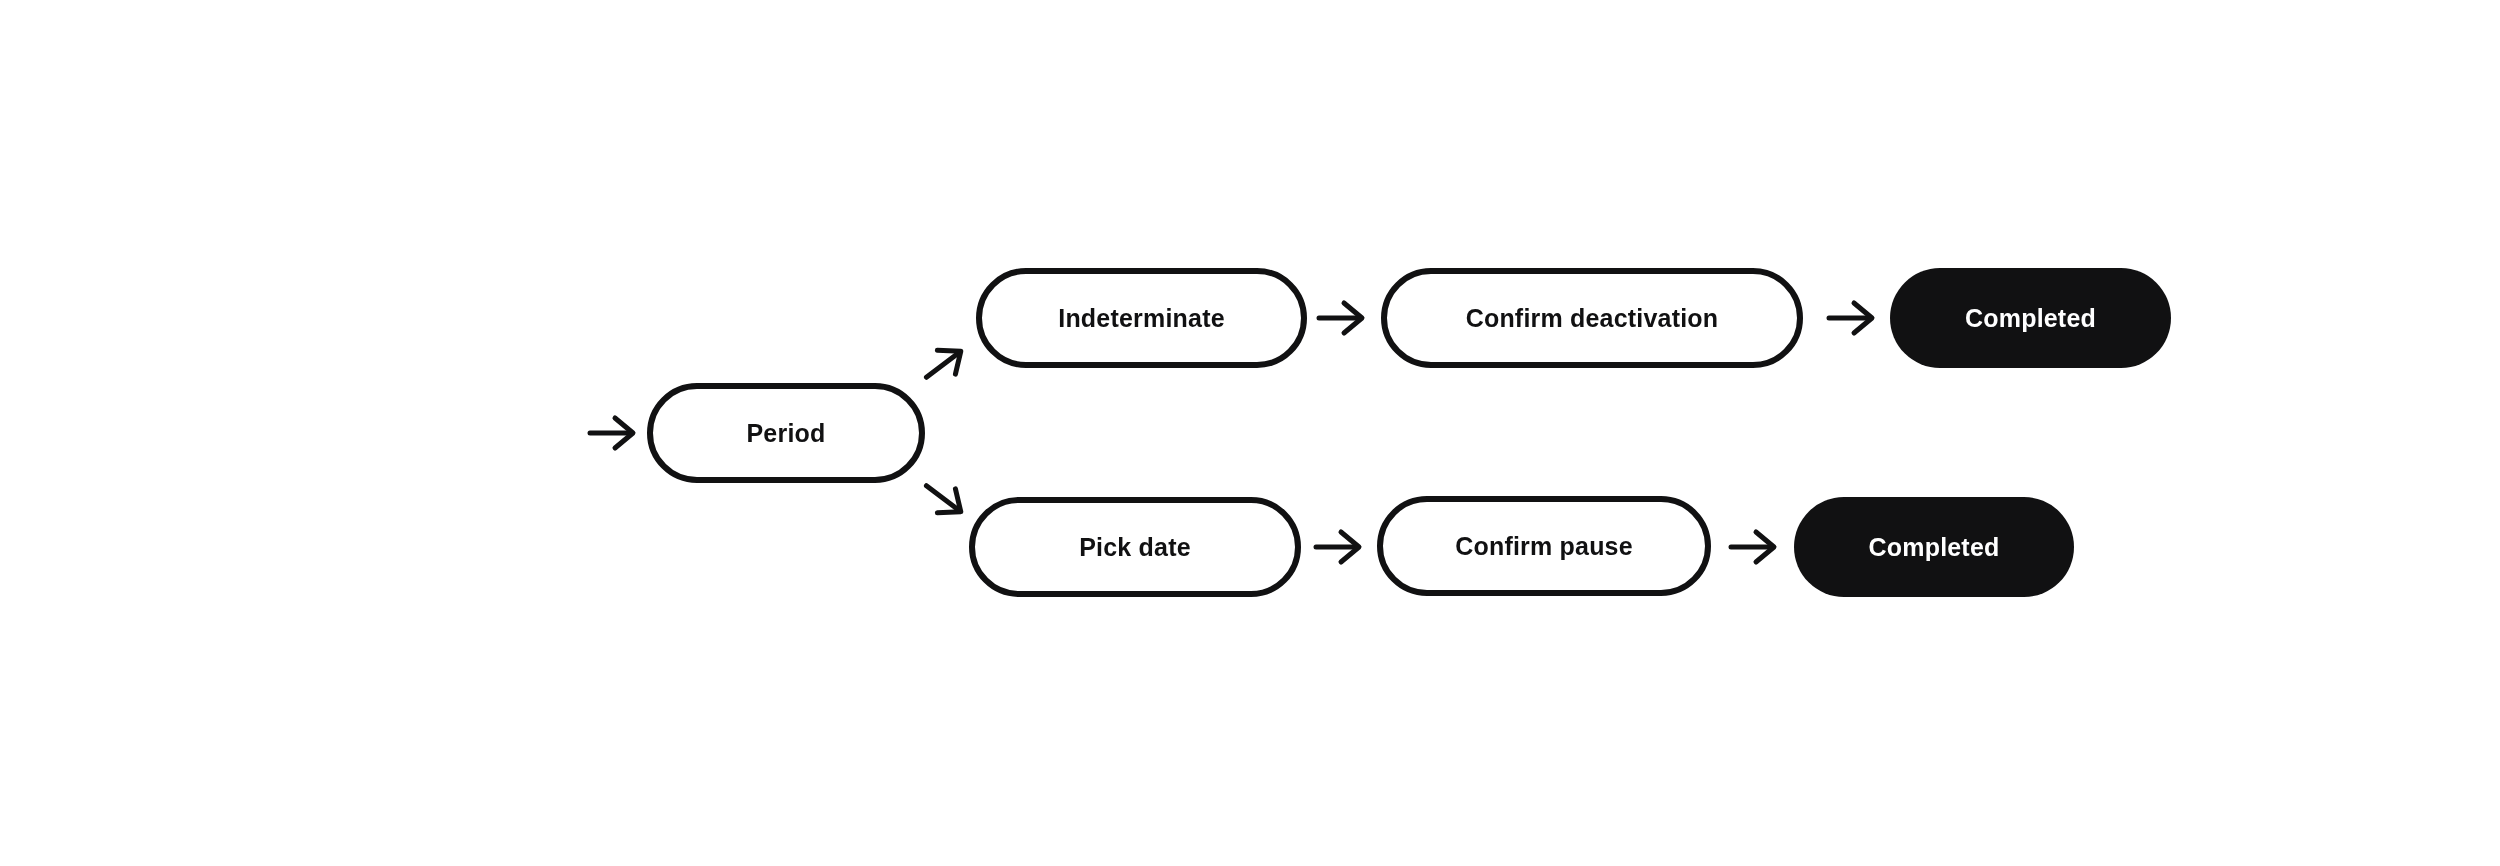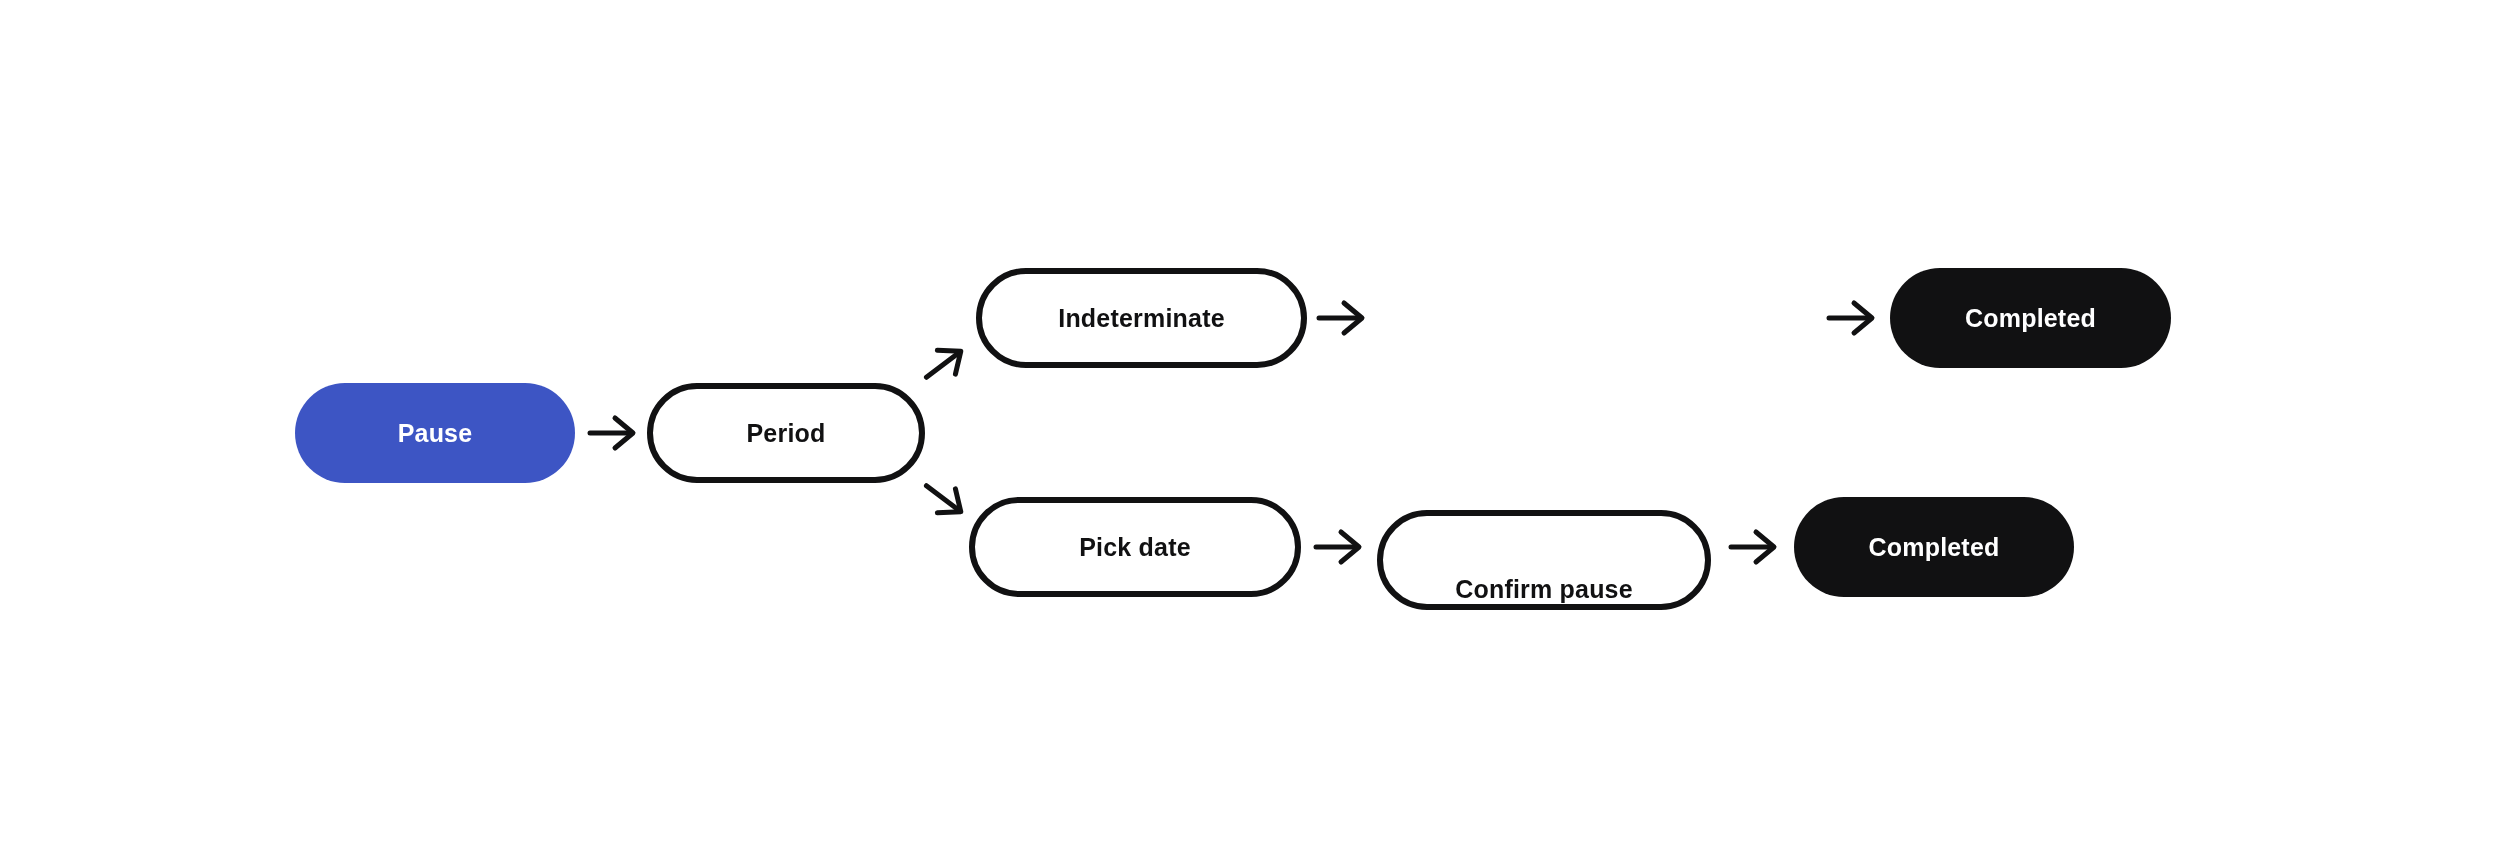--- a/index.html
+++ b/index.html
@@ -43,21 +43,21 @@
     background: var(--color-dark);
     color: var(--color-text-light);
   }
   
   #node-pause                { left: 295px;  top: 383px; width: 280px; }
   #node-period               { left: 647px;  top: 383px; width: 278px; align-items: center; }
   #node-indeterminate        { left: 976px;  top: 268px; width: 331px; }
   #node-confirm-deactivation { left: 1381px; top: 268px; width: 422px; }
   #node-completed-top        { left: 1890px; top: 268px; width: 281px; }
   #node-pick-date            { left: 969px;  top: 497px; width: 332px; }
-  #node-confirm-pause        { left: 1377px; top: 510px; width: 334px; align-items: flex-end; }
+  #node-confirm-pause        { left: 1377px; top: 496px; width: 334px; }
   #node-completed-bottom     { left: 1794px; top: 497px; width: 280px; }
   
   .arrow {
     position: absolute;
     width: 50px;
     height: 38px;
     color: var(--color-dark);
   }
   .arrow path {
     fill: none;
@@ -72,23 +72,20 @@
   #arrow-indet-confirm        { left: 1316px; top: 299px; }
   #arrow-confirm-completed    { left: 1826px; top: 299px; }
   #arrow-pick-confirm         { left: 1313px; top: 528px; }
   #arrow-confirmp-completed   { left: 1728px; top: 528px; }
 </style>
 </head>
 <body>
 
 <div class="canvas">
 
-  <div class="node primary" id="node-pause">
-    <span>Pause</span>
-  </div>
 
   <svg class="arrow" id="arrow-pause-period" viewBox="0 0 50 38">
     <path d="M3 19 L44 19"></path>
     <path d="M28 4 L46 19 L28 34"></path>
   </svg>
 
   <div class="node outline" id="node-period">
     <span>Period</span>
   </div>
 
@@ -104,20 +101,23 @@
 
   <div class="node outline" id="node-indeterminate">
     <span>Indeterminate</span>
   </div>
 
   <svg class="arrow" id="arrow-indet-confirm" viewBox="0 0 50 38">
     <path d="M3 19 L44 19"></path>
     <path d="M28 4 L46 19 L28 34"></path>
   </svg>
 
+  <div class="node outline" id="node-confirm-deactivation">
+    <span>Confirm deactivation</span>
+  </div>
 
   <svg class="arrow" id="arrow-confirm-completed" viewBox="0 0 50 38">
     <path d="M3 19 L44 19"></path>
     <path d="M28 4 L46 19 L28 34"></path>
   </svg>
 
   <div class="node dark" id="node-completed-top">
     <span>Completed</span>
   </div>
 

